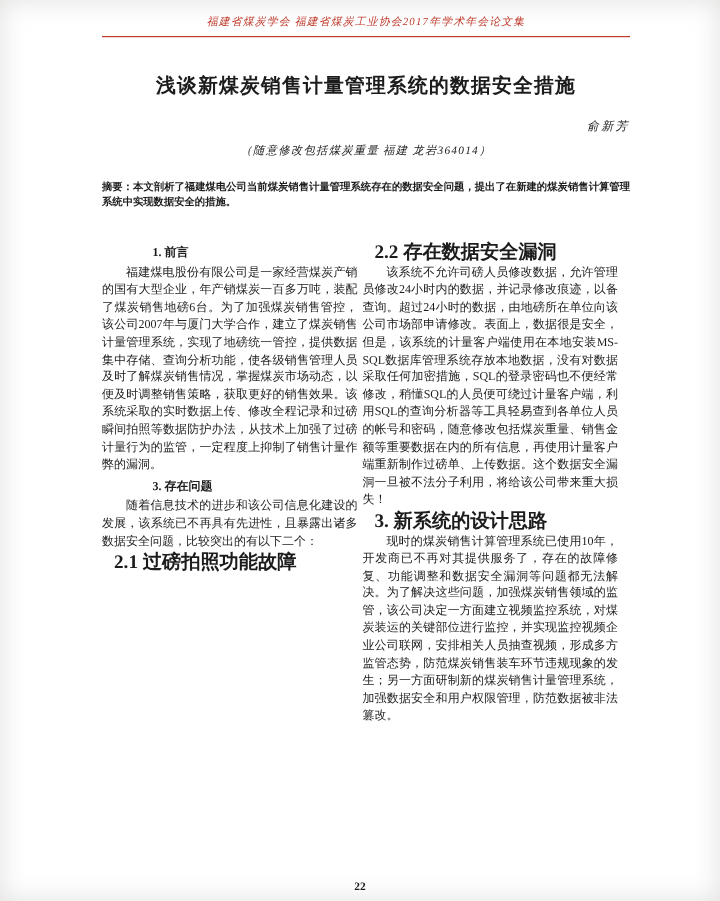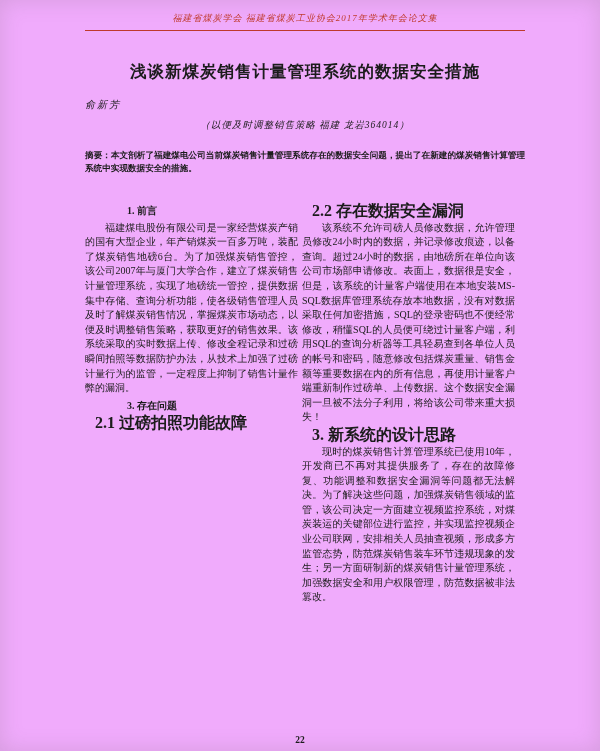--- a/index.html
+++ b/index.html
@@ -5,21 +5,21 @@
   * { box-sizing: border-box; }
   html, body { margin: 0; padding: 0; }
   body {
     width: 600px; height: 751px;
     background: #d8d6d1;
     font-family: "Liberation Serif", "DejaVu Serif", serif;
     color: #1c1c1c;
   }
   .page {
     width: 600px; height: 751px;
-    background: #f0abfc;
+    background: #ffffff;
     position: relative;
     padding: 8px 75px 4px 85px;
     overflow: hidden;
     box-shadow: inset 0 0 22px rgba(90,85,75,0.18);
     font-family: Liberation Serif, serif;
   }
   .journal-header {
     color: #bf3a2b;
     text-align: center;
     font-size: 9px;
@@ -34,21 +34,21 @@
     margin: 5px 0 0 0;
   }
   .title {
     text-align: center;
     font-size: 16.5px;
     font-weight: bold;
     margin: 30px 0 0 0;
     letter-spacing: 1px;
   }
   .author {
-    text-align: left;
+    text-align: right;
     font-size: 10px;
     font-style: italic;
     margin-top: 15px;
     letter-spacing: 2px;
   }
   .affiliation {
     text-align: center;
     font-size: 9.5px;
     font-style: italic;
     margin-top: 7px;
@@ -104,34 +104,35 @@
 
 <div class="page">
 
   <div class="journal-header">福建省煤炭学会  福建省煤炭工业协会2017年学术年会论文集</div>
   <hr class="header-rule">
 
   <div class="title">浅谈新煤炭销售计量管理系统的数据安全措施</div>
 
   <div class="author">俞新芳</div>
 
-  <div class="affiliation">（以便及时调整销售策略  福建  龙岩364014）</div>
+  <div class="affiliation">（随意修改包括煤炭重量  福建  龙岩364014）</div>
 
   <div class="abstract">
     <span>摘要：</span><span>本文剖析了福建煤电公司当前煤炭销售计量管理系统存在的数据安全问题，提出了在新建的煤炭销售计算管理系统中实现数据安全的措施。</span>
   </div>
 
 
   <div class="columns">
 
     <div class="col">
       <div class="sec-heading">1. 前言</div>
       <p>福建煤电股份有限公司是一家经营煤炭产销的国有大型企业，年产销煤炭一百多万吨，装配了煤炭销售地磅6台。为了加强煤炭销售管控，该公司2007年与厦门大学合作，建立了煤炭销售计量管理系统，实现了地磅统一管控，提供数据集中存储、查询分析功能，使各级销售管理人员及时了解煤炭销售情况，掌握煤炭市场动态，以便及时调整销售策略，获取更好的销售效果。该系统采取的实时数据上传、修改全程记录和过磅瞬间拍照等数据防护办法，从技术上加强了过磅计量行为的监管，一定程度上抑制了销售计量作弊的漏洞。</p>
 
       <div class="sec-heading">3. 存在问题</div>
+      <p>随着信息技术的进步和该公司信息化建设的发展，该系统已不再具有先进性，且暴露出诸多数据安全问题，比较突出的有以下二个：</p>
 
       <div class="subsec-heading">2.1 过磅拍照功能故障</div>
     </div>
 
     <div class="col">
       <div class="subsec-heading">2.2 存在数据安全漏洞</div>
       <p>该系统不允许司磅人员修改数据，允许管理员修改24小时内的数据，并记录修改痕迹，以备查询。超过24小时的数据，由地磅所在单位向该公司市场部申请修改。表面上，数据很是安全，但是，该系统的计量客户端使用在本地安装MS-SQL数据库管理系统存放本地数据，没有对数据采取任何加密措施，SQL的登录密码也不便经常修改，稍懂SQL的人员便可绕过计量客户端，利用SQL的查询分析器等工具轻易查到各单位人员的帐号和密码，随意修改包括煤炭重量、销售金额等重要数据在内的所有信息，再使用计量客户端重新制作过磅单、上传数据。这个数据安全漏洞一旦被不法分子利用，将给该公司带来重大损失！</p>
 
       <div class="subsec-heading">3. 新系统的设计思路</div>
       <p>现时的煤炭销售计算管理系统已使用10年，开发商已不再对其提供服务了，存在的故障修复、功能调整和数据安全漏洞等问题都无法解决。为了解决这些问题，加强煤炭销售领域的监管，该公司决定一方面建立视频监控系统，对煤炭装运的关键部位进行监控，并实现监控视频企业公司联网，安排相关人员抽查视频，形成多方监管态势，防范煤炭销售装车环节违规现象的发生；另一方面研制新的煤炭销售计量管理系统，加强数据安全和用户权限管理，防范数据被非法篡改。</p>

